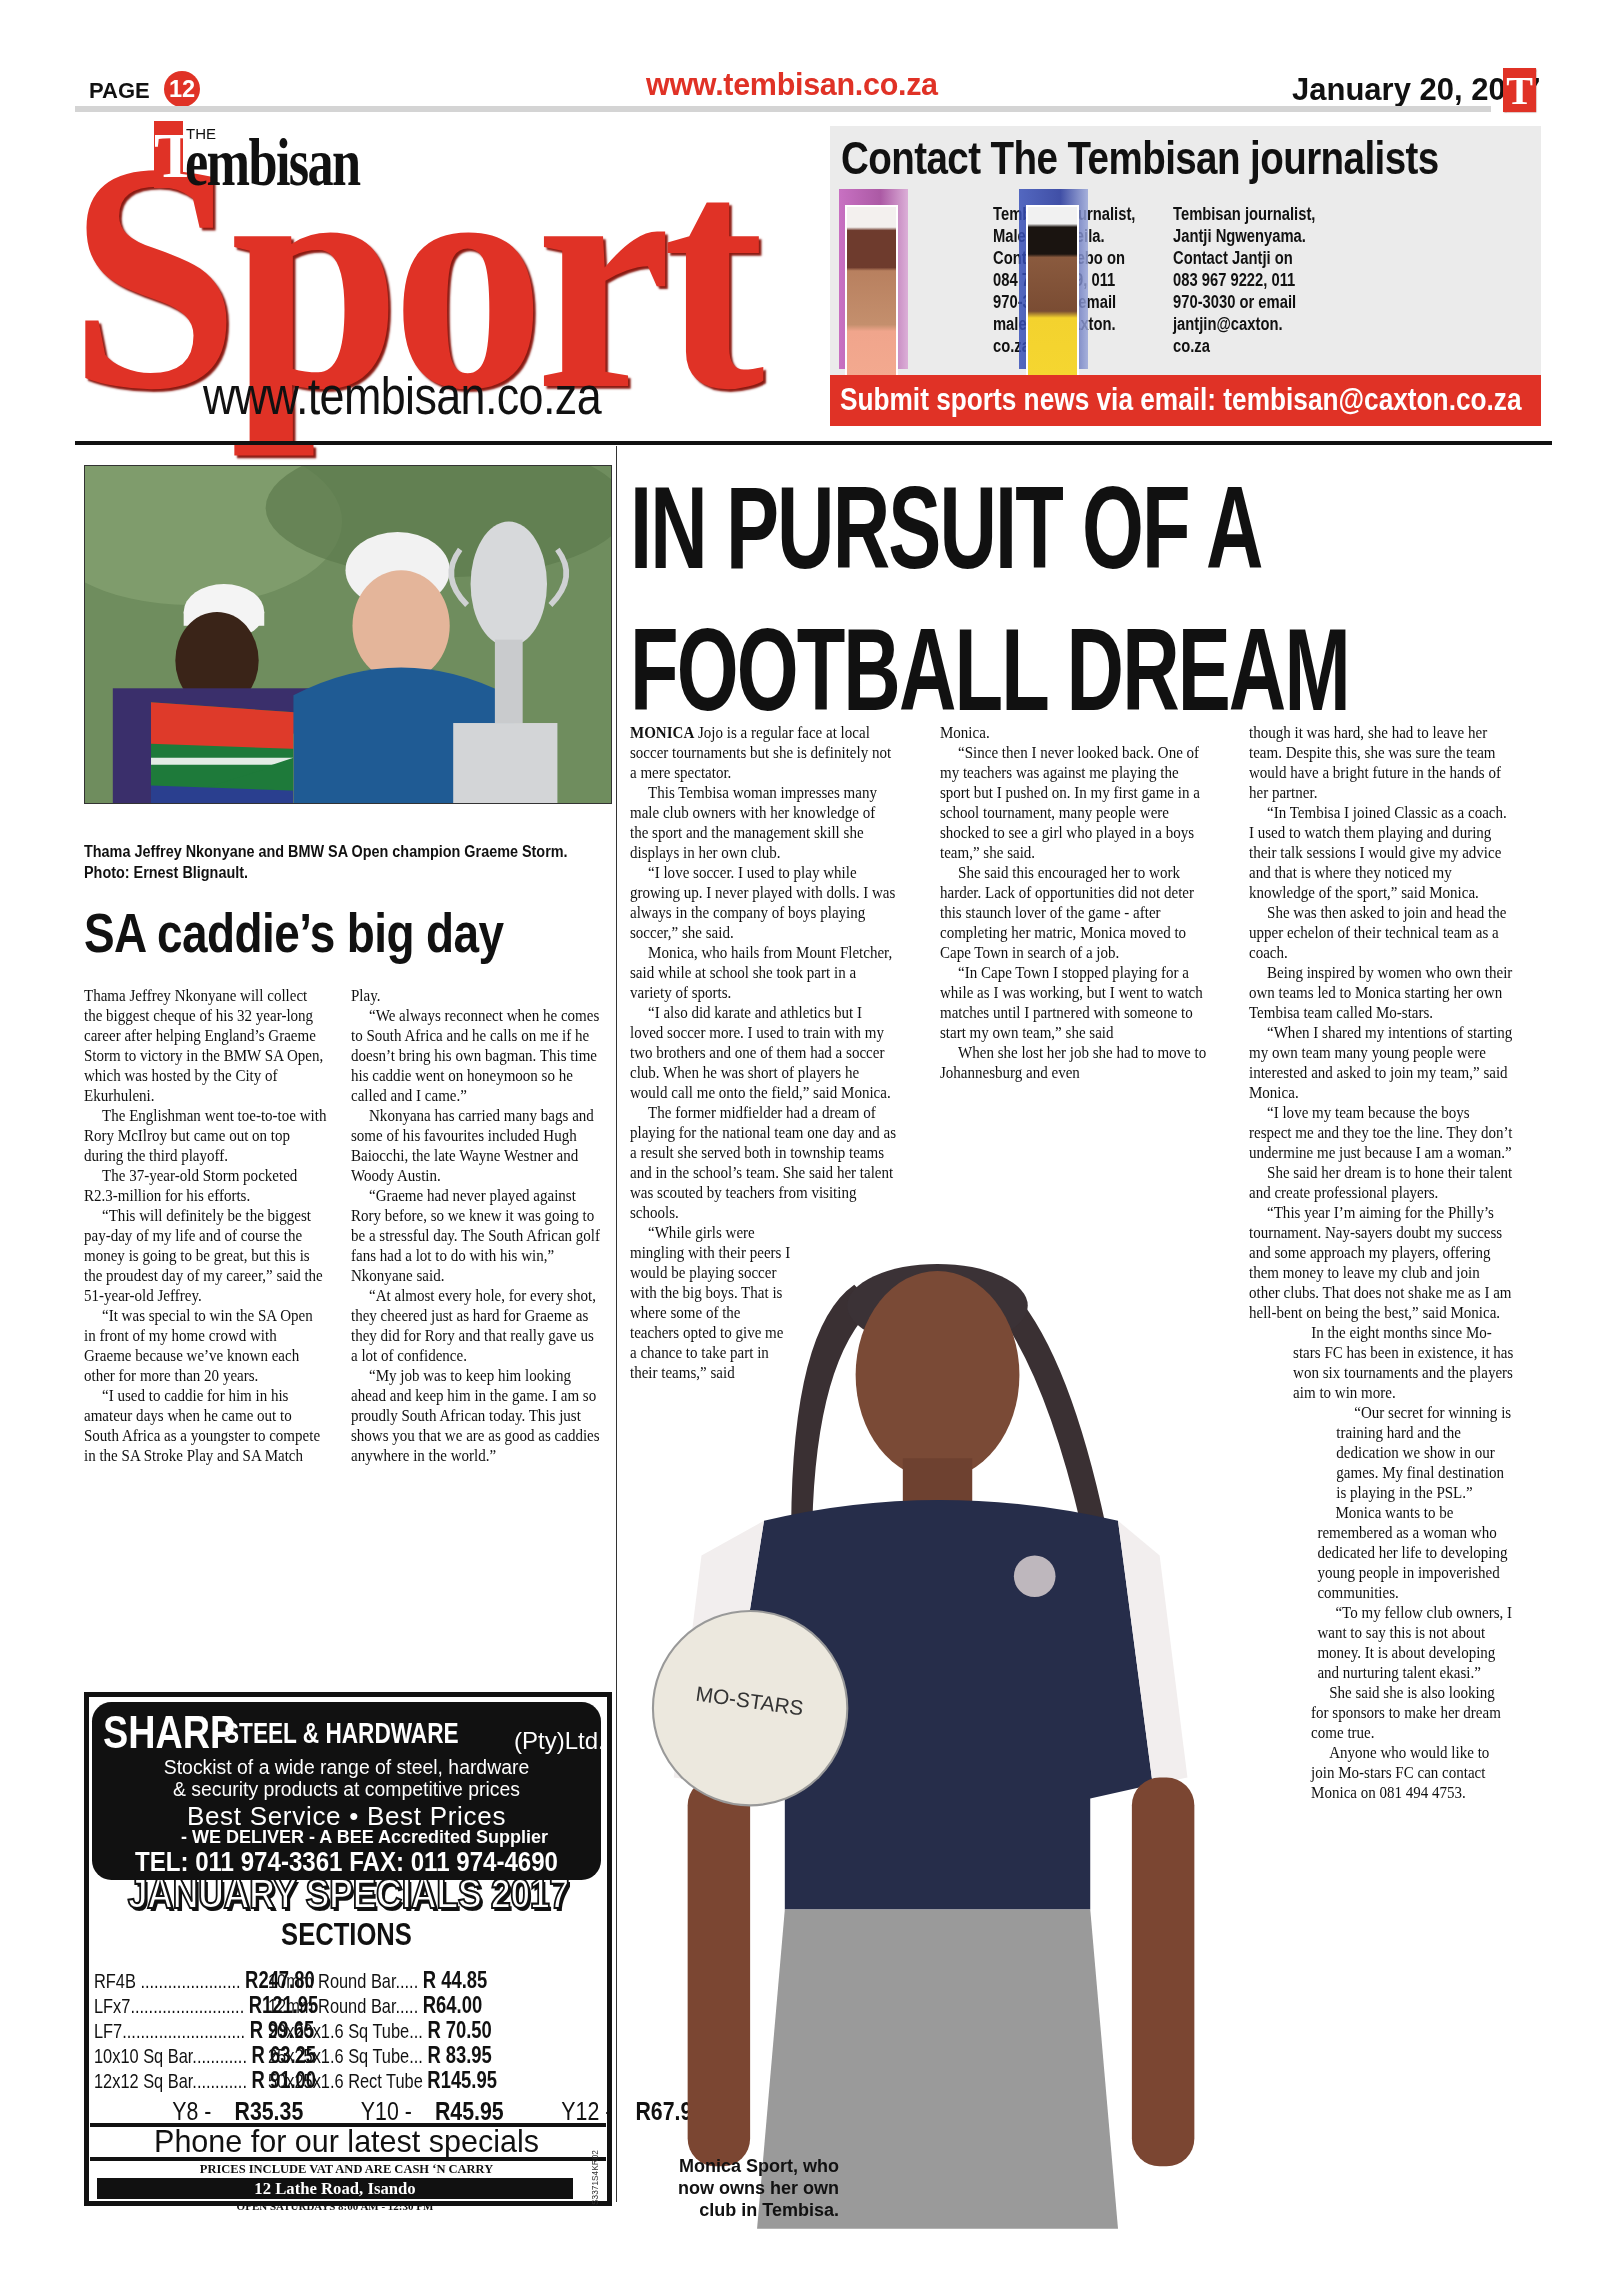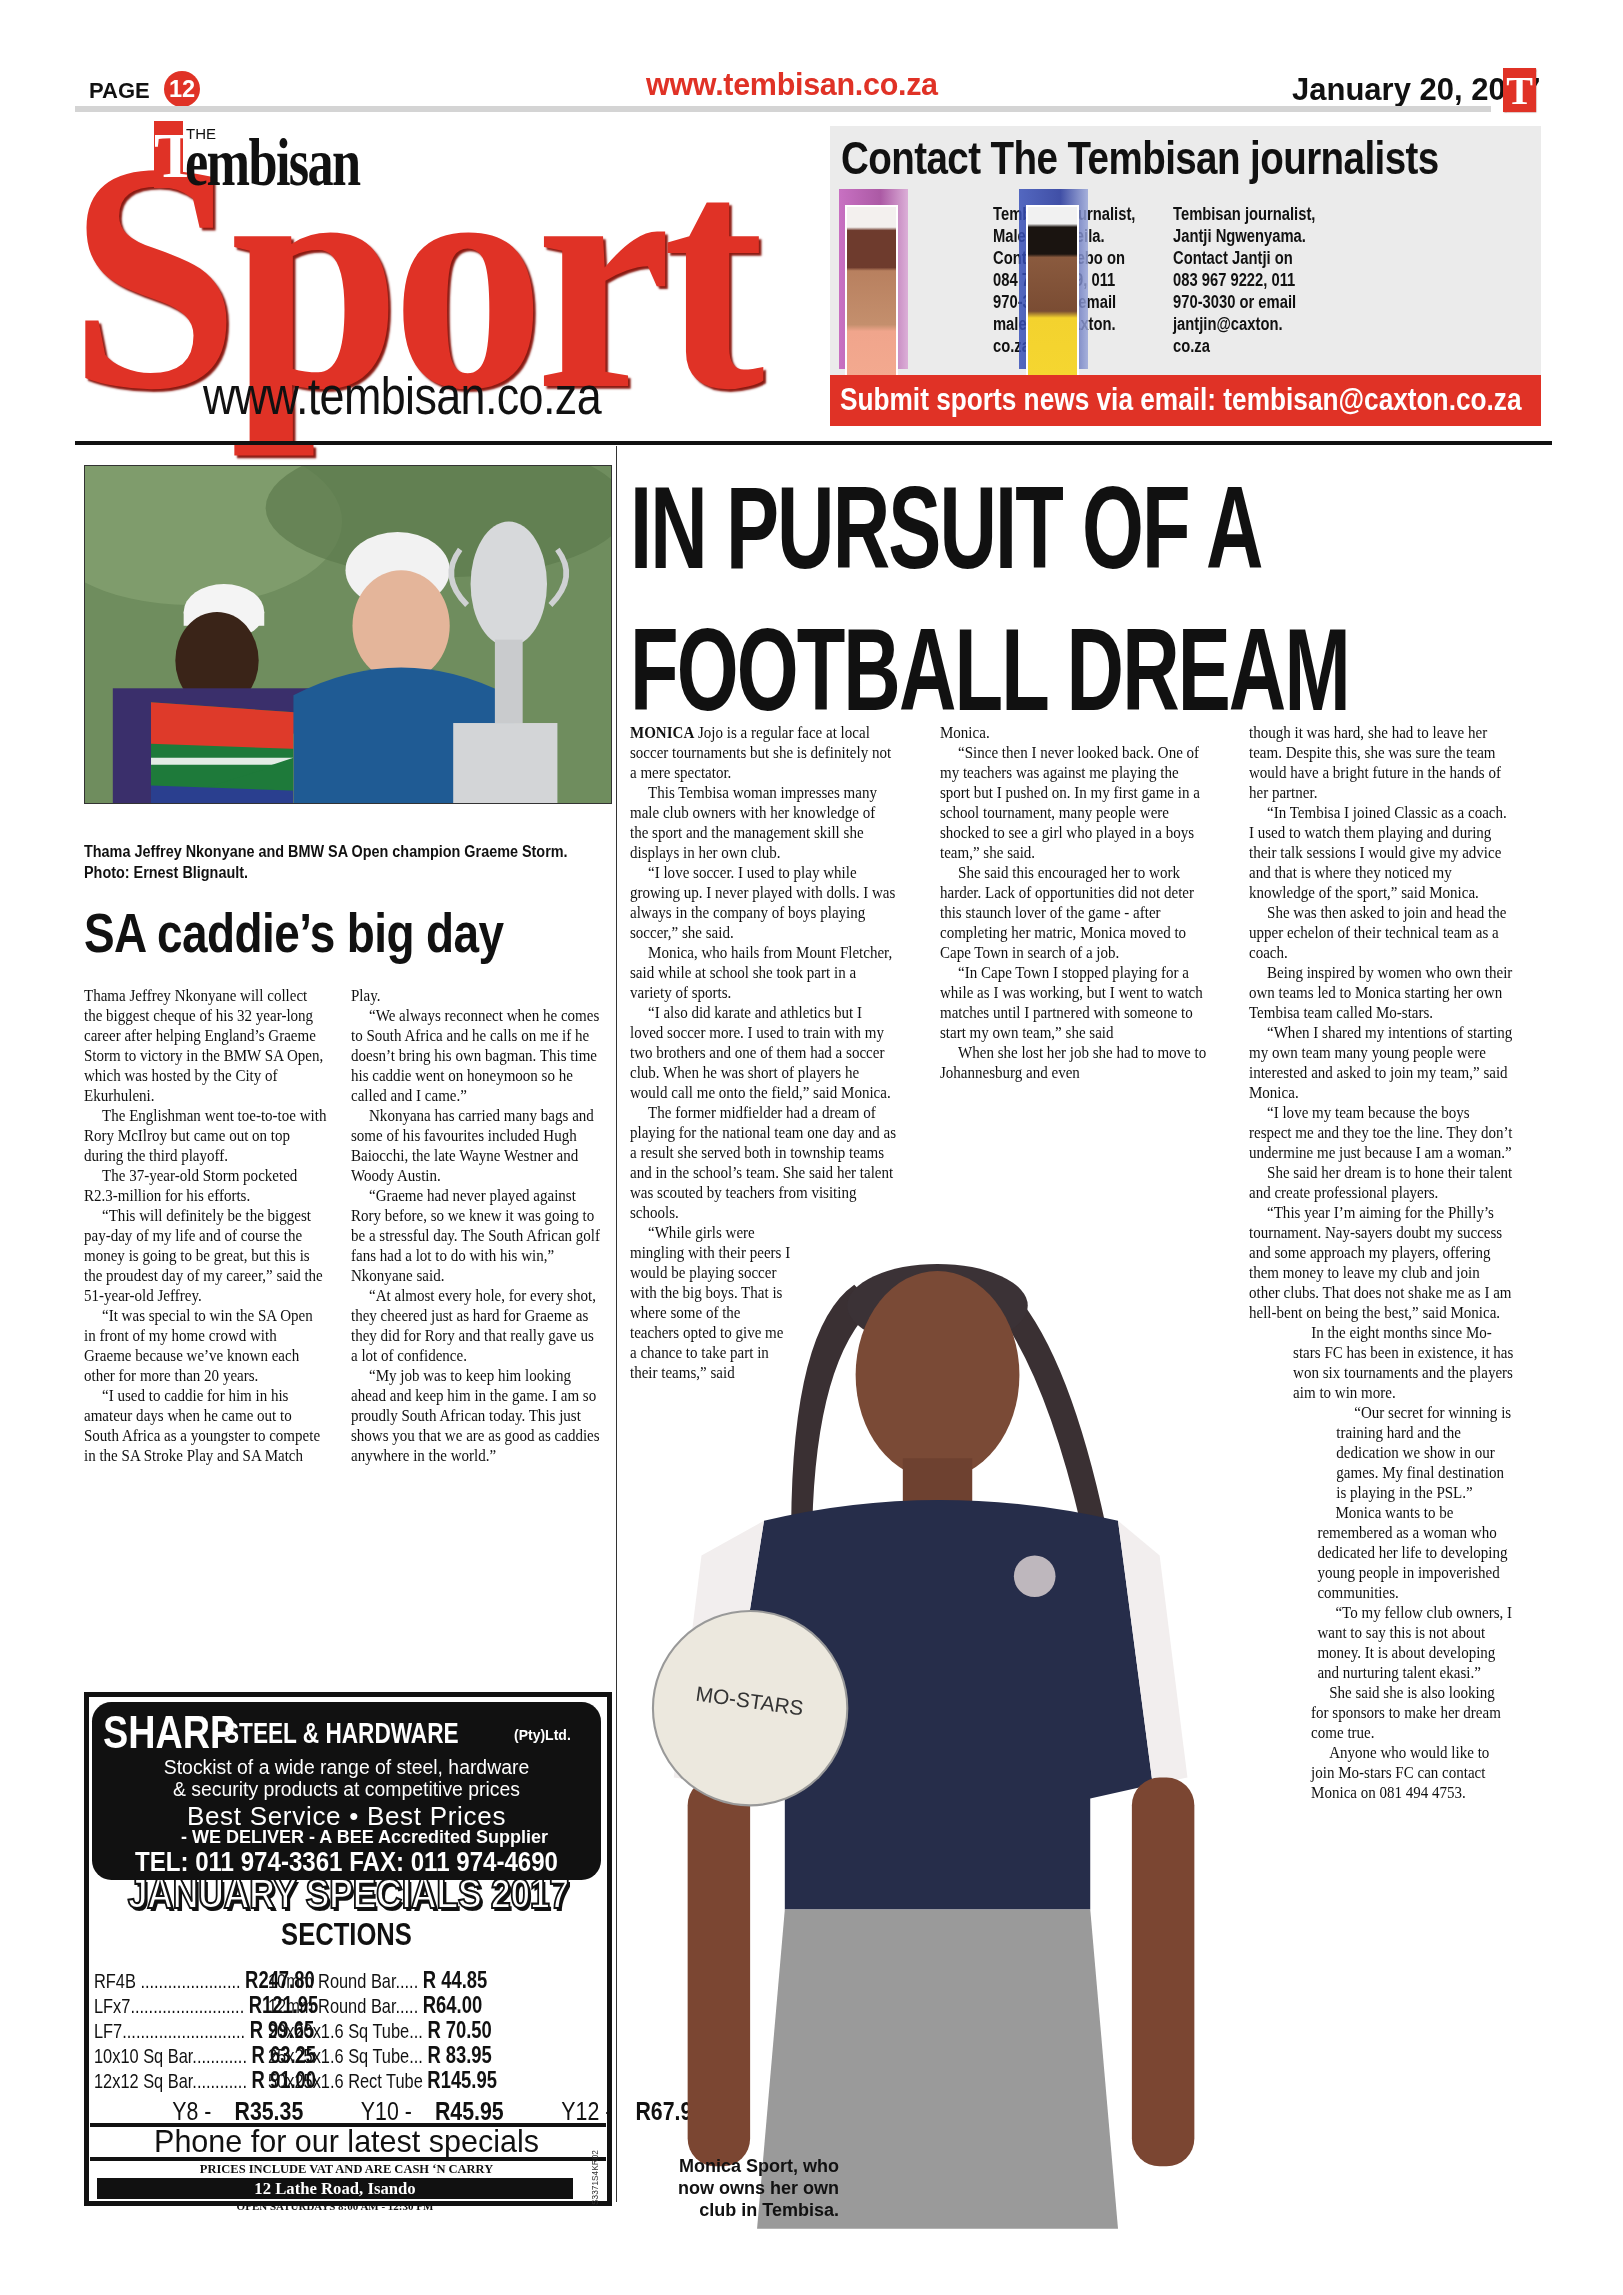--- a/index.html
+++ b/index.html
@@ -44,21 +44,21 @@
   .body-col { position: absolute; font-family: "Liberation Serif", serif; font-size: 16.7px; line-height: 20px; color: #111; transform: scaleX(0.9); transform-origin: left top; }
   .body-col p { text-indent: 1.2em; }
   .body-col p.first { text-indent: 0; }
   .body-col .lead { font-weight: bold; }
 
   
   .ad { left: 84px; top: 1692px; width: 528px; height: 514px; border: 5.6px solid #111; background: #fff; }
   .ad-black { left: 92px; top: 1702px; width: 509px; height: 178px; background: #111; border-radius: 19.4px; }
   .ad-sharp { left: 103px; top: 1705px; font-family: "Liberation Sans", sans-serif; font-weight: bold; font-size: 46px; color: #fff; transform: scaleX(0.82); transform-origin: left top; white-space: nowrap; }
   .ad-steel { left: 224px; top: 1717px; font-family: "Liberation Sans", sans-serif; font-weight: bold; font-size: 29px; color: #fff; transform: scaleX(0.78); transform-origin: left top; white-space: nowrap; }
-  .ad-pty { left: 514px; top: 1727px; font-family: "Liberation Sans", sans-serif; font-weight: bold; font-size: 14px; color: #fff; white-space: nowrap; }
+  .ad-pty { left: 514px; top: 1727px; font-family: "Liberation Sans", sans-serif; font-weight: normal; font-size: 24px; color: #fff; white-space: nowrap; }
   .ad-line { position: absolute; color: #fff; font-family: "Liberation Sans", sans-serif; text-align: center; width: 509px; left: 92px; white-space: nowrap; }
   .ad-jan { left: 92px; top: 1870px; width: 509px; text-align: center; font-family: "Liberation Sans", sans-serif; font-weight: bold; font-size: 42px; color: #fff; -webkit-text-stroke: 2.1px #111; text-shadow: 2.8px 2.8px 0 #111; transform: scaleX(0.86); white-space: nowrap; letter-spacing: -0.7px; }
   .ad-sections { left: 92px; top: 1916px; width: 509px; text-align: center; font-family: "Liberation Sans", sans-serif; font-weight: bold; font-size: 32px; color: #111; transform: scaleX(0.8); }
   .price-row { position: absolute; font-family: "Liberation Sans", sans-serif; font-size: 21px; color: #111; white-space: nowrap; transform: scaleX(0.78); transform-origin: left top; }
   .price-row b { font-size: 23.6px; }
   .ad-y { left: 92px; top: 2082px; width: 509px; text-align: center; font-family: "Liberation Sans", sans-serif; font-size: 26px; color: #111; transform: scaleX(0.82); white-space: nowrap; }
   .ad-y span { margin: 0 21px; }
   .ad-sep { position: absolute; left: 90px; width: 516px; height: 3.5px; background: #111; }
   .ad-phone { left: 92px; top: 2127px; width: 509px; text-align: center; font-family: "Liberation Sans", sans-serif; font-size: 30.5px; color: #111; }
   .ad-prices-vat { left: 92px; top: 2162px; width: 509px; text-align: center; font-family: "Liberation Serif", serif; font-weight: bold; font-size: 12.5px; color: #111; }

